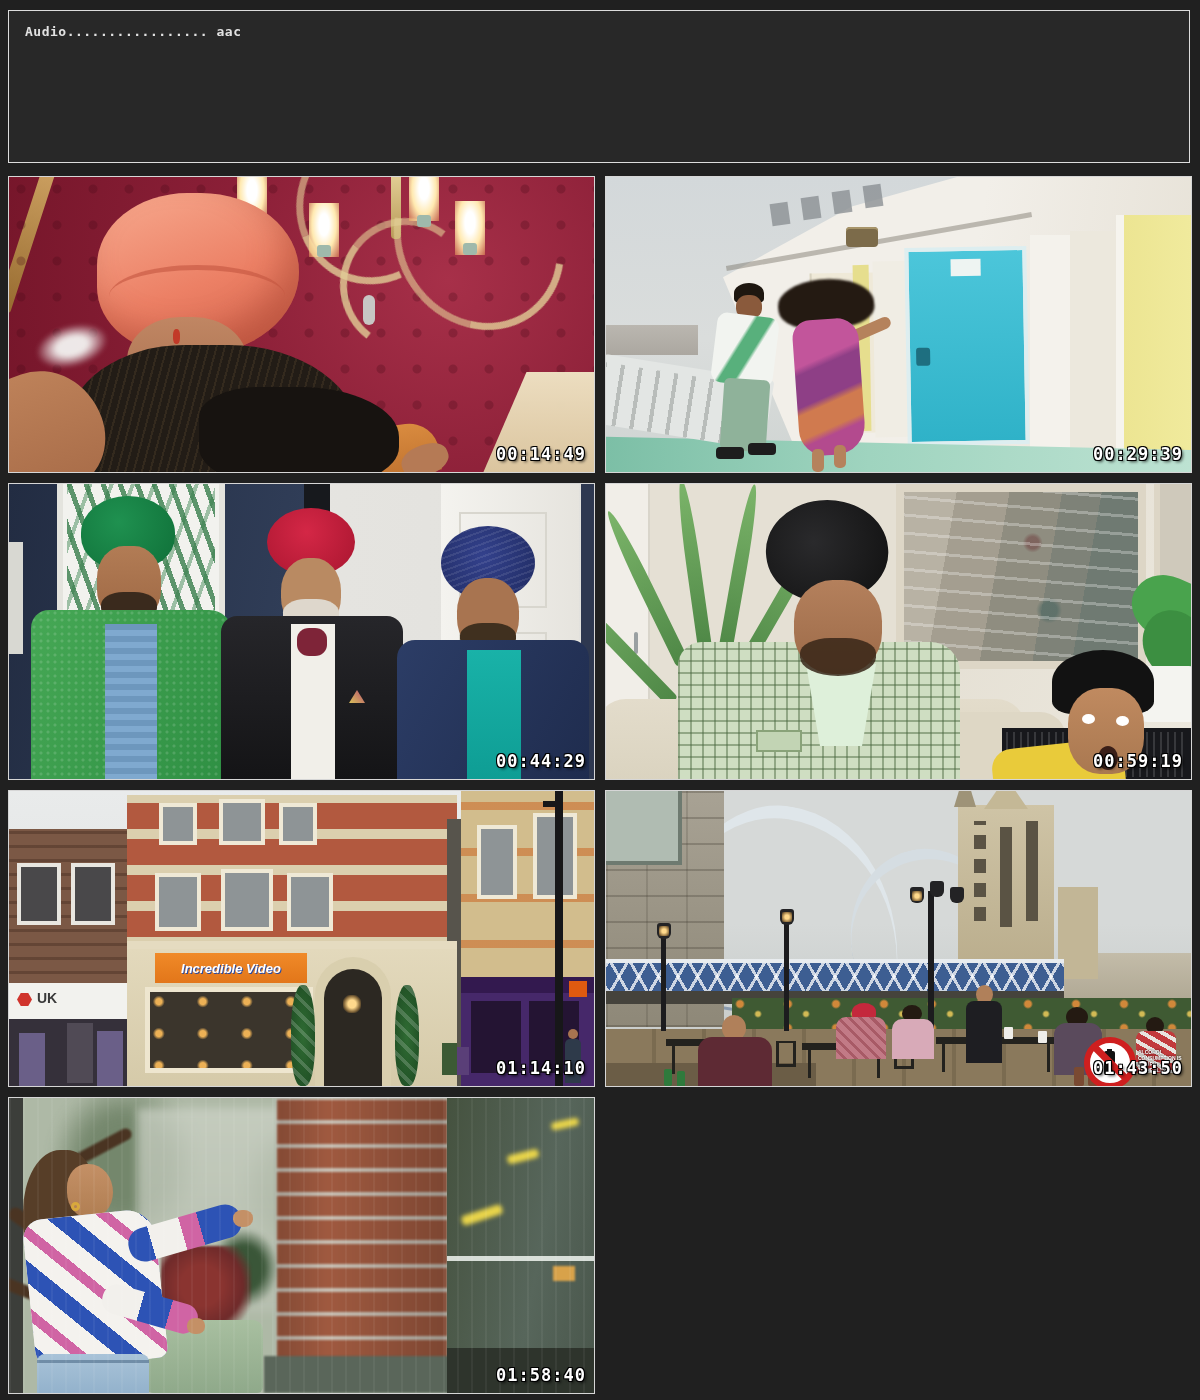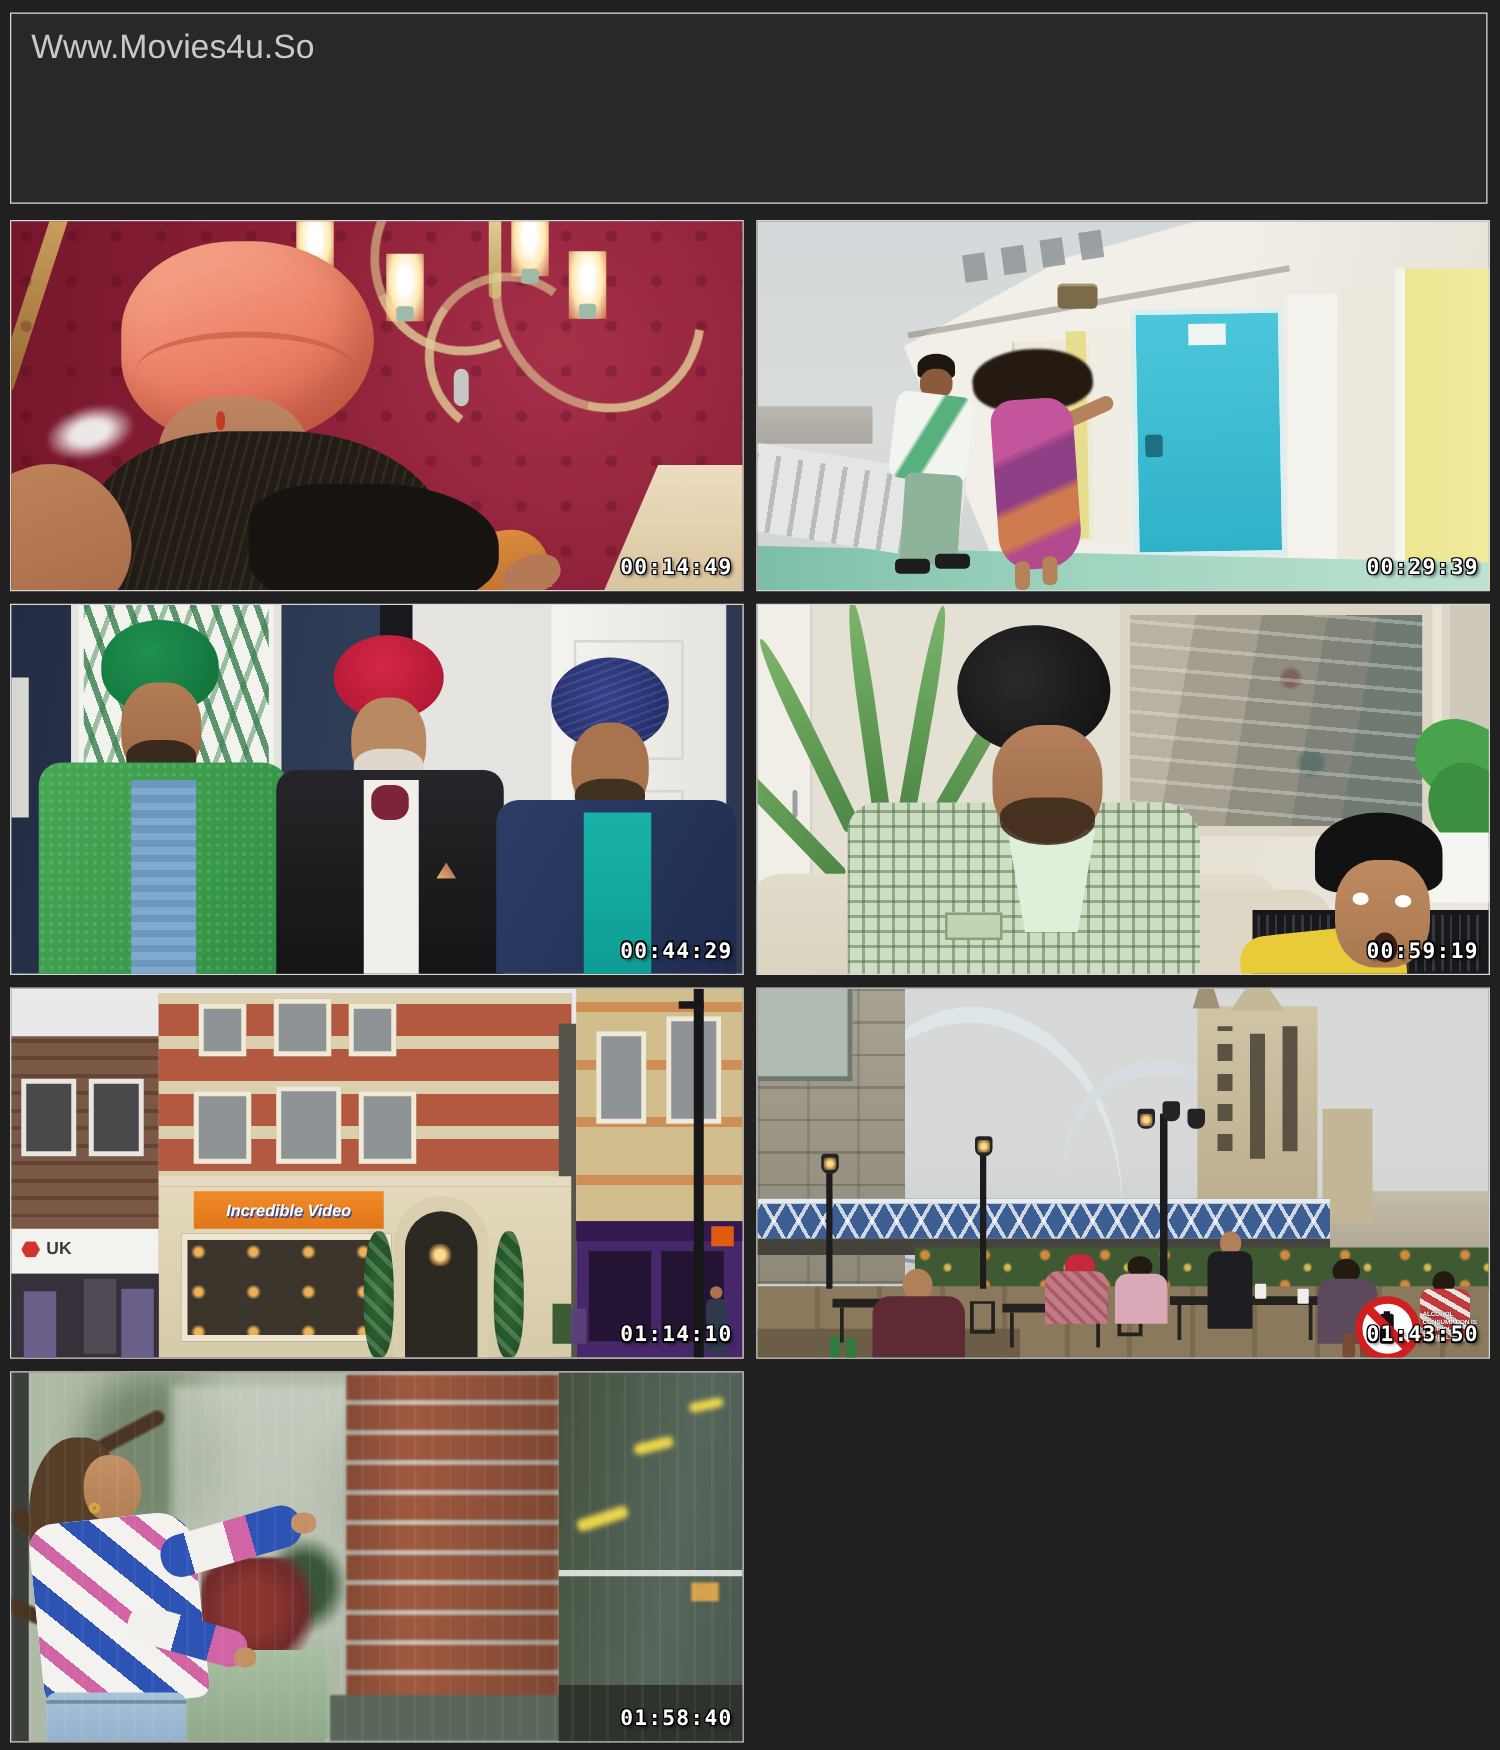--- a/index.html
+++ b/index.html
@@ -286,21 +286,21 @@
   .s8-jeans{left:28px;top:256px;width:112px;height:39px;background:linear-gradient(#a9c3d8,#93b2cc);border-radius:8px 8px 0 0;z-index:6}
   .s8-jeans::after{content:'';position:absolute;left:0;top:6px;width:100%;height:3px;background:rgba(60,90,120,.5)}
   .s8-blur{left:0;top:0;width:585px;height:295px;background:repeating-linear-gradient(90deg,rgba(255,255,255,.05) 0 2px,transparent 2px 14px);z-index:25}
 </style>
 </head>
 <body>
 
 <div class="page">
 
   <div class="info">
-    <div class="wm">Www.Movies4u.So</div>
+    <div class="mline">Audio................. aac</div>
   </div>
 
   <div class="grid">
 
     <figure class="tile sc1">
       <div class="s1-frame"></div>
       <div class="s1-stem"></div>
       <div class="s1-arm s1-a1"></div>
       <div class="s1-arm s1-a2"></div>
       <div class="s1-arm s1-a3"></div>

